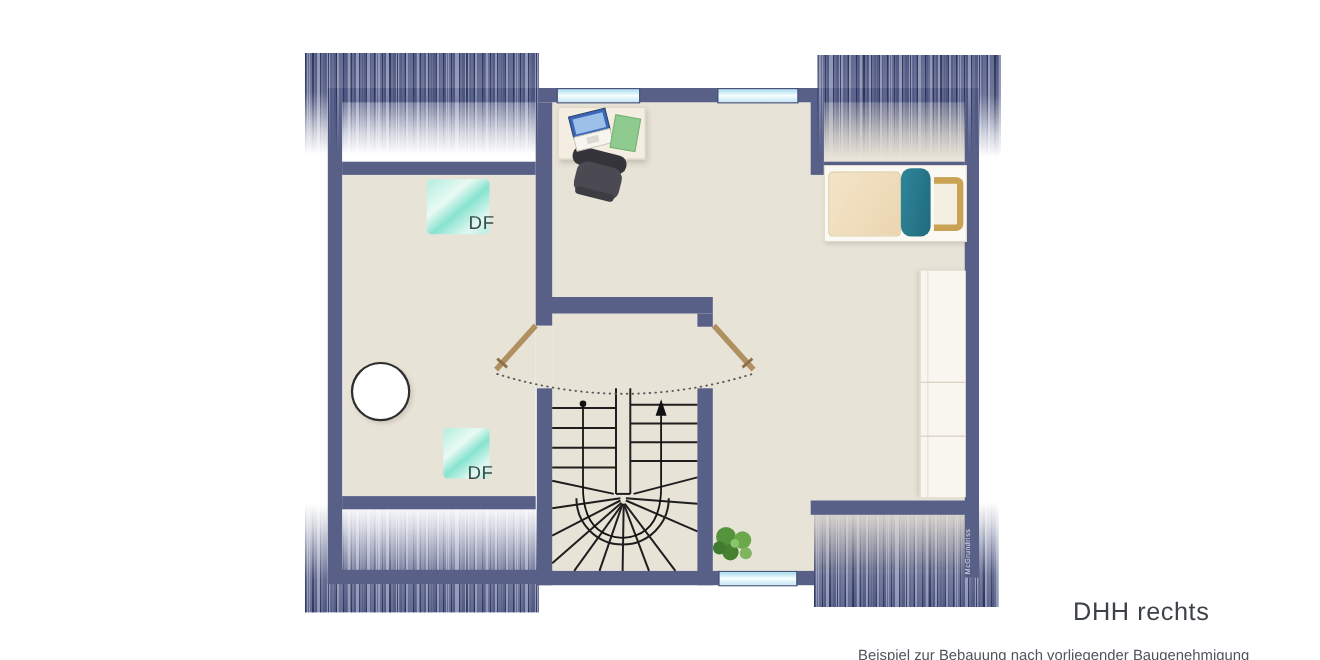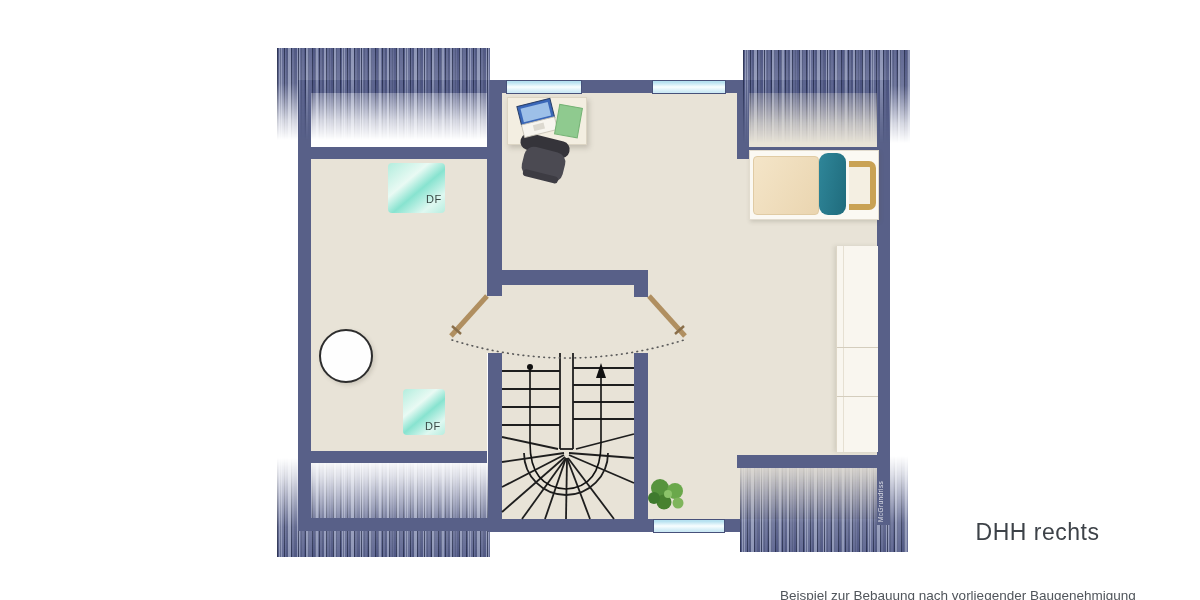--- a/index.html
+++ b/index.html
@@ -35,28 +35,28 @@
   #bed-frame{background:#fbf9f3;border:1px solid #e2dccf;box-shadow:1px 2px 4px rgba(90,85,70,.2);}
   #bed-mattress{background:linear-gradient(120deg,#f4e5c8,#ead5b0);border:1px solid #e0cba4;border-radius:4px;}
   #bed-pillow{background:linear-gradient(100deg,#2f8699,#1f6b7c);border-radius:9px;}
   #bed-headboard{background:#f4efe2;border:6px solid #c9a254;border-left:none;border-radius:0 7px 7px 0;box-sizing:border-box;}
   #wardrobe{background:#f9f6ef;border-left:1px solid #ddd6c7;box-shadow:-2px 0 4px rgba(90,85,70,.15);}
   .wardrobe-div{position:absolute;left:0;width:100%;height:1px;background:#d4cdbd;}
   .wardrobe-vline{position:absolute;top:0;width:1px;height:100%;background:#e6e0d2;left:6px;}
   #round-table{background:#fefefe;border:2.5px solid #2d2d2d;border-radius:50%;box-shadow:2px 2px 4px rgba(90,85,70,.2);}
   .skylight{background:linear-gradient(140deg,#aeeede 0%,#e9fcf6 35%,#7fe3cf 55%,#defaf3 80%,#b2eee0 100%);
     border-radius:4px;opacity:.92;}
-  .df-label{position:absolute;z-index:8;font-size:11px;letter-spacing:.5px;color:#3a4a46;}
+  .df-label{position:absolute;z-index:8;font-size:17px;letter-spacing:.5px;color:#3a4a46;}
 
   
   #overlay{position:absolute;left:0;top:0;z-index:7;}
 
   
   #plan-title{position:absolute;left:950px;top:519px;width:175px;text-align:center;z-index:8;color:#3d4248;}
-  #plan-title .t1{font-size:23px;font-weight:400;letter-spacing:.5px;}
+  #plan-title .t1{font-size:23px;font-weight:400;letter-spacing:.5px;margin-top:24px;}
   #plan-title .t2{font-size:15.5px;font-weight:400;margin-top:3px;color:#41464c;}
   #caption{position:absolute;left:780px;top:588px;font-size:13.5px;color:#50555b;z-index:8;white-space:nowrap;}
   #watermark{position:absolute;left:877px;top:468px;height:54px;z-index:8;
     writing-mode:vertical-rl;transform:rotate(180deg);
     font-size:6.5px;color:rgba(255,255,255,.8);letter-spacing:.4px;}
 </style>
 </head>
 <body>
 
 <div id="canvas">

